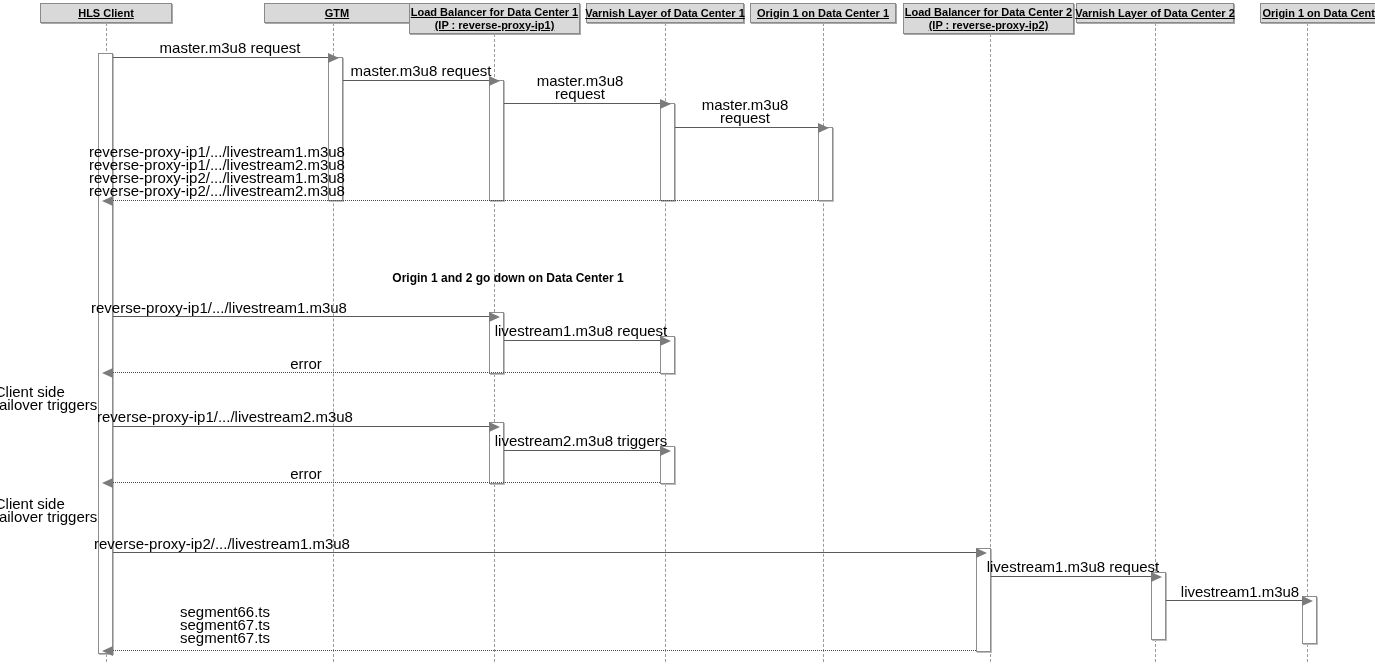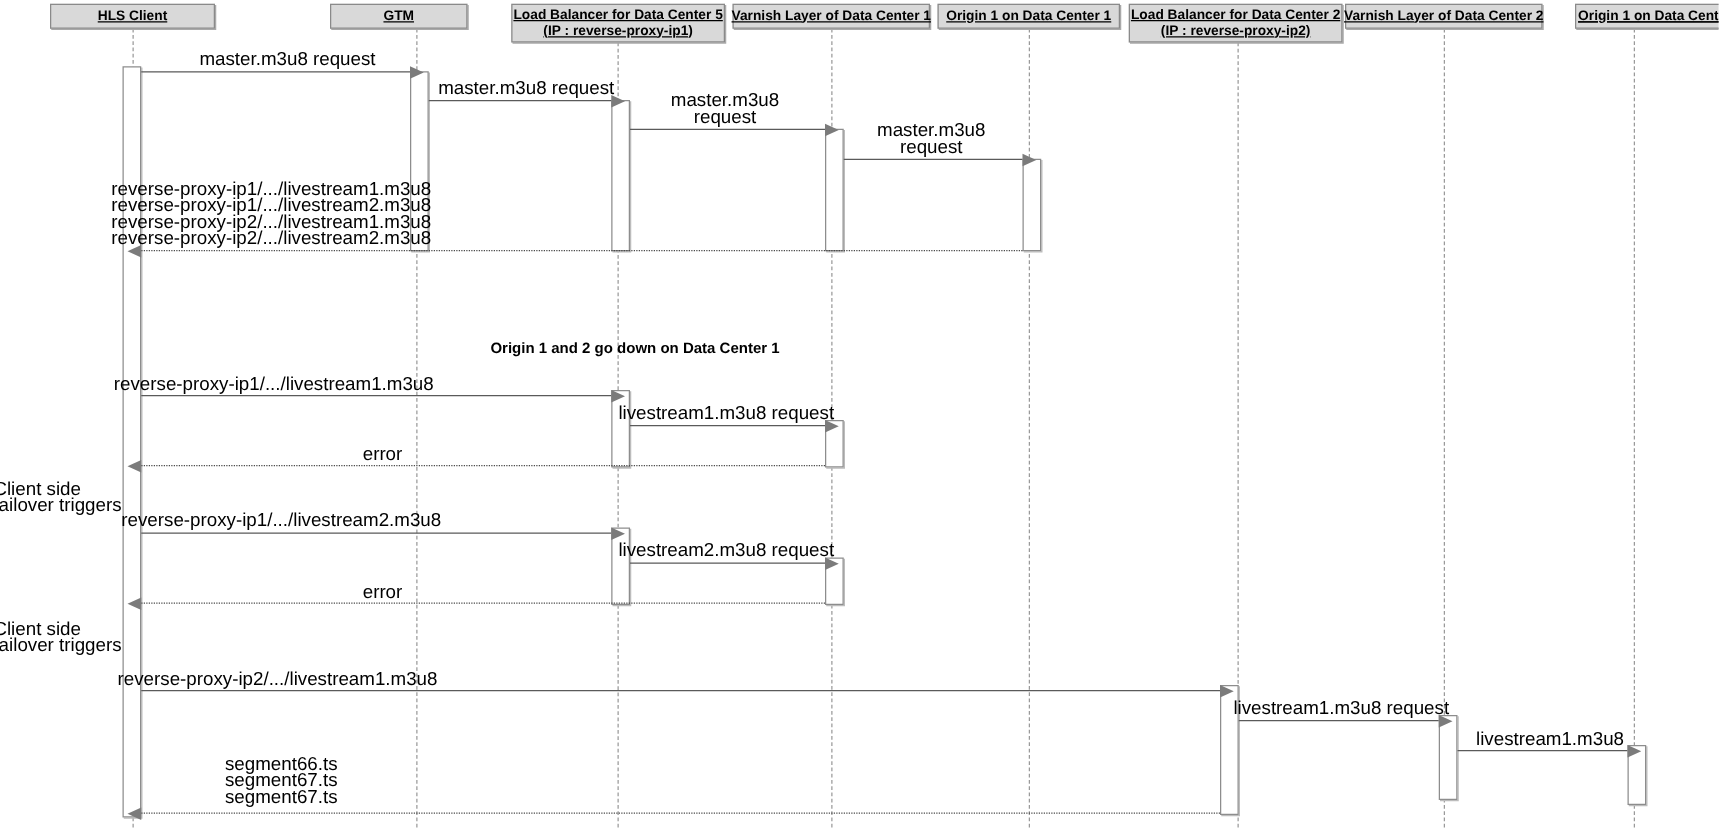--- a/index.html
+++ b/index.html
@@ -152,21 +152,21 @@
         <div class="arrowhead left"></div>
       </div>
       <div class="label centered" style="left: 306px; top: 357px;">error</div>
       <div class="msg" style="left: 113px; top: 426px; width: 376px;">
         <div class="arrowhead right"></div>
       </div>
       <div class="label centered" style="left: 225px; top: 410px;">reverse-proxy-ip1/.../livestream2.m3u8</div>
       <div class="msg" style="left: 504px; top: 450px; width: 156px;">
         <div class="arrowhead right"></div>
       </div>
-      <div class="label centered" style="left: 581px; top: 434px;">livestream2.m3u8 request</div>
+      <div class="label centered" style="left: 581px; top: 434px;">livestream2.m3u8 triggers</div>
       <div class="msg dotted" style="left: 113px; top: 482px; width: 547px;">
         <div class="arrowhead left"></div>
       </div>
       <div class="label centered" style="left: 306px; top: 467px;">error</div>
       <div class="msg" style="left: 113px; top: 552px; width: 863px;">
         <div class="arrowhead right"></div>
       </div>
       <div class="label centered" style="left: 222px; top: 537px;">reverse-proxy-ip2/.../livestream1.m3u8</div>
       <div class="msg" style="left: 991px; top: 576px; width: 160px;">
         <div class="arrowhead right"></div>
@@ -180,25 +180,25 @@
         <div class="arrowhead left"></div>
       </div>
       <div class="label centered" style="left: 225px; top: 605px;">segment66.ts
 segment67.ts
 segment67.ts</div>
     </div>
   <div id="layer-participants">
       <div class="participant" style="left: 40px; top: 3px; width: 132px; height: 20px;">
         <span class="pname">HLS Client</span>
       </div>
-      <div class="participant" style="left: 264px; top: 3px; width: 110px; height: 20px;">
+      <div class="participant" style="left: 264px; top: 3px; width: 146px; height: 20px;">
         <span class="pname">GTM</span>
       </div>
       <div class="participant" style="left: 409px; top: 3px; width: 171px; height: 31px;">
-        <span class="pname">Load Balancer for Data Center 5</span>
+        <span class="pname">Load Balancer for Data Center 1</span>
         <span class="psub">(IP : reverse-proxy-ip1)</span>
       </div>
       <div class="participant" style="left: 586px; top: 3px; width: 158px; height: 20px;">
         <span class="pname">Varnish Layer of Data Center 1</span>
       </div>
       <div class="participant" style="left: 750px; top: 3px; width: 146px; height: 20px;">
         <span class="pname">Origin 1 on Data Center 1</span>
       </div>
       <div class="participant" style="left: 903px; top: 3px; width: 171px; height: 31px;">
         <span class="pname">Load Balancer for Data Center 2</span>

